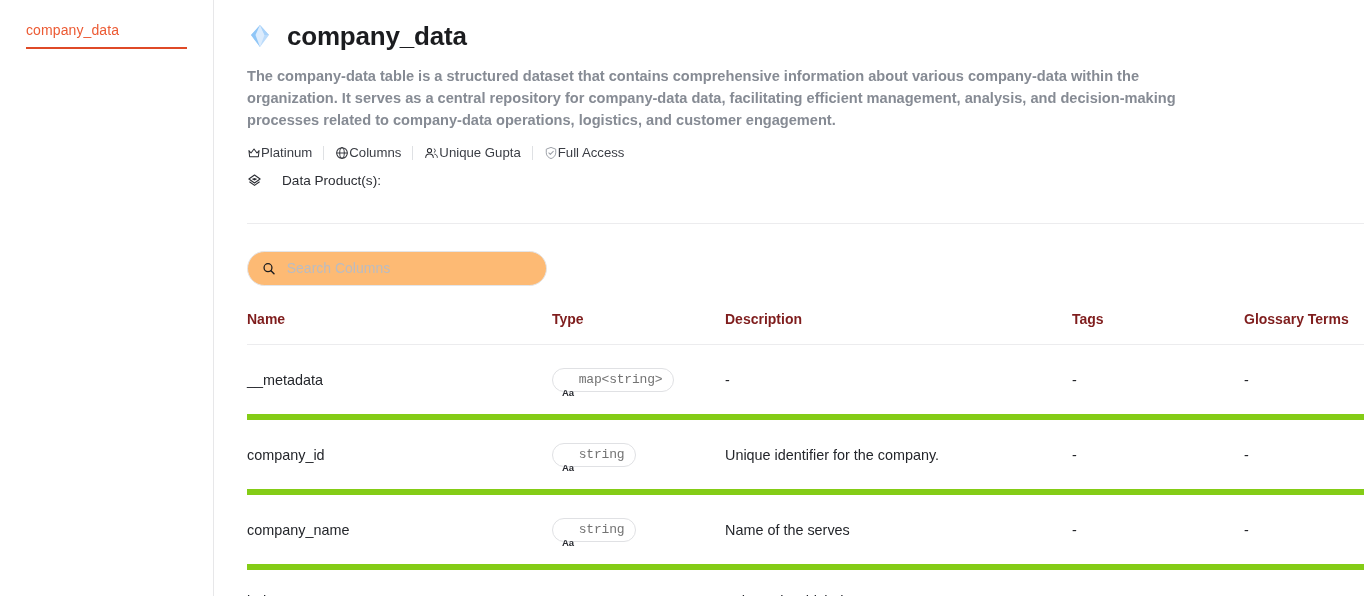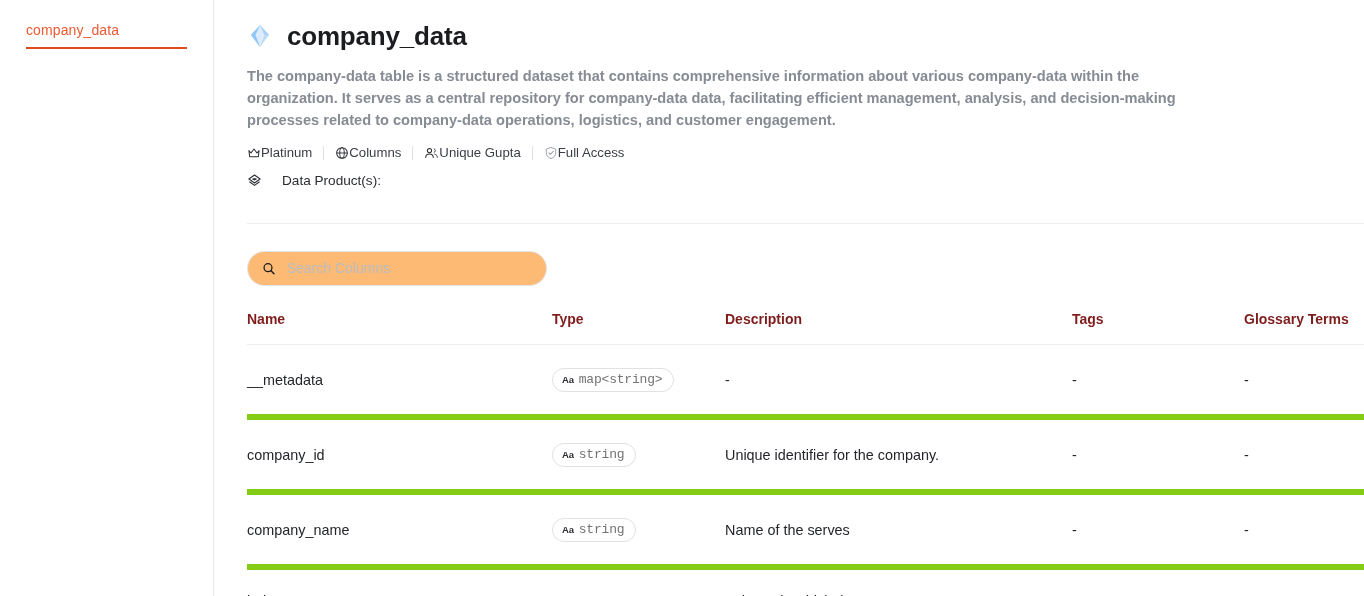--- a/index.html
+++ b/index.html
@@ -193,21 +193,21 @@
     background: #fff;
   }
   .type-badge .aa {
     font-size: 9.5px;
     font-weight: 700;
     color: #2b2d33;
     letter-spacing: -.2px;
     font-family: "Liberation Sans", sans-serif;
     line-height: 1;
     position: relative;
-    top: 1px;
+    top: 14px;
   }
   .type-badge .tname {
     font-family: "Liberation Mono", "DejaVu Sans Mono", monospace;
     font-size: 13px;
     color: #737373;
     letter-spacing: -0.2px;
   }
 </style>
 </head>
 <body>

